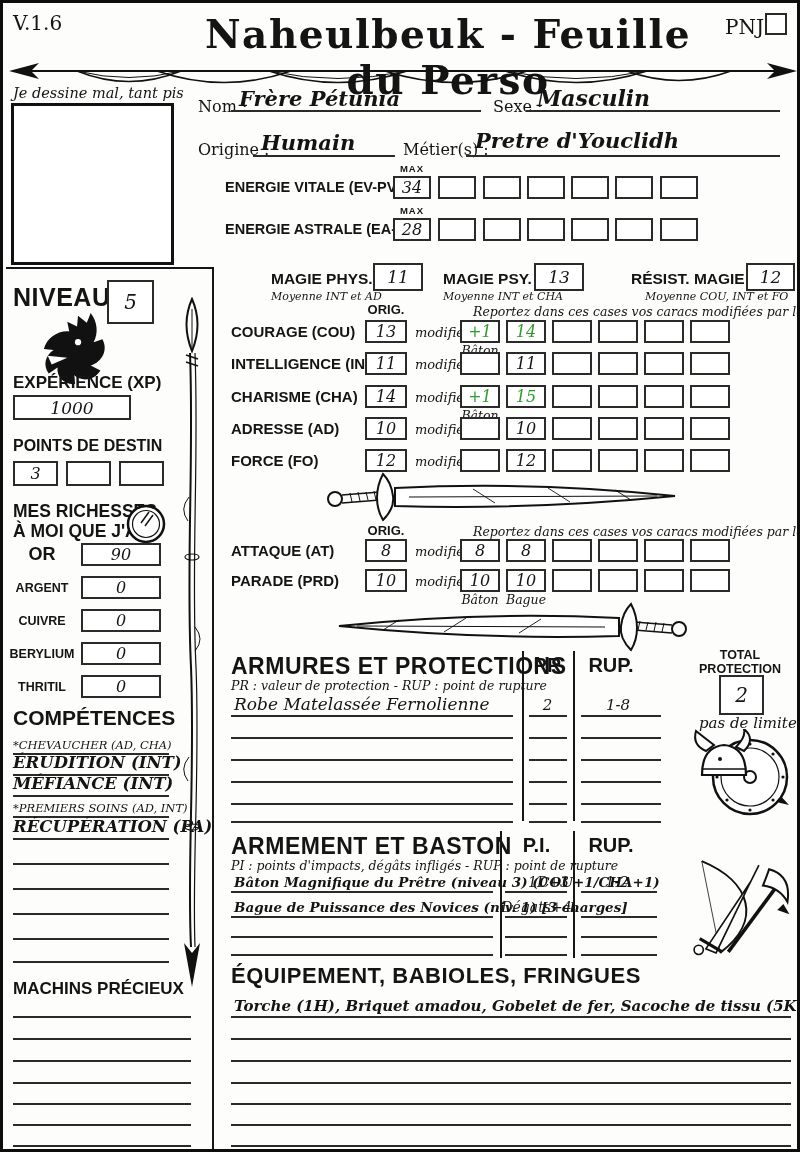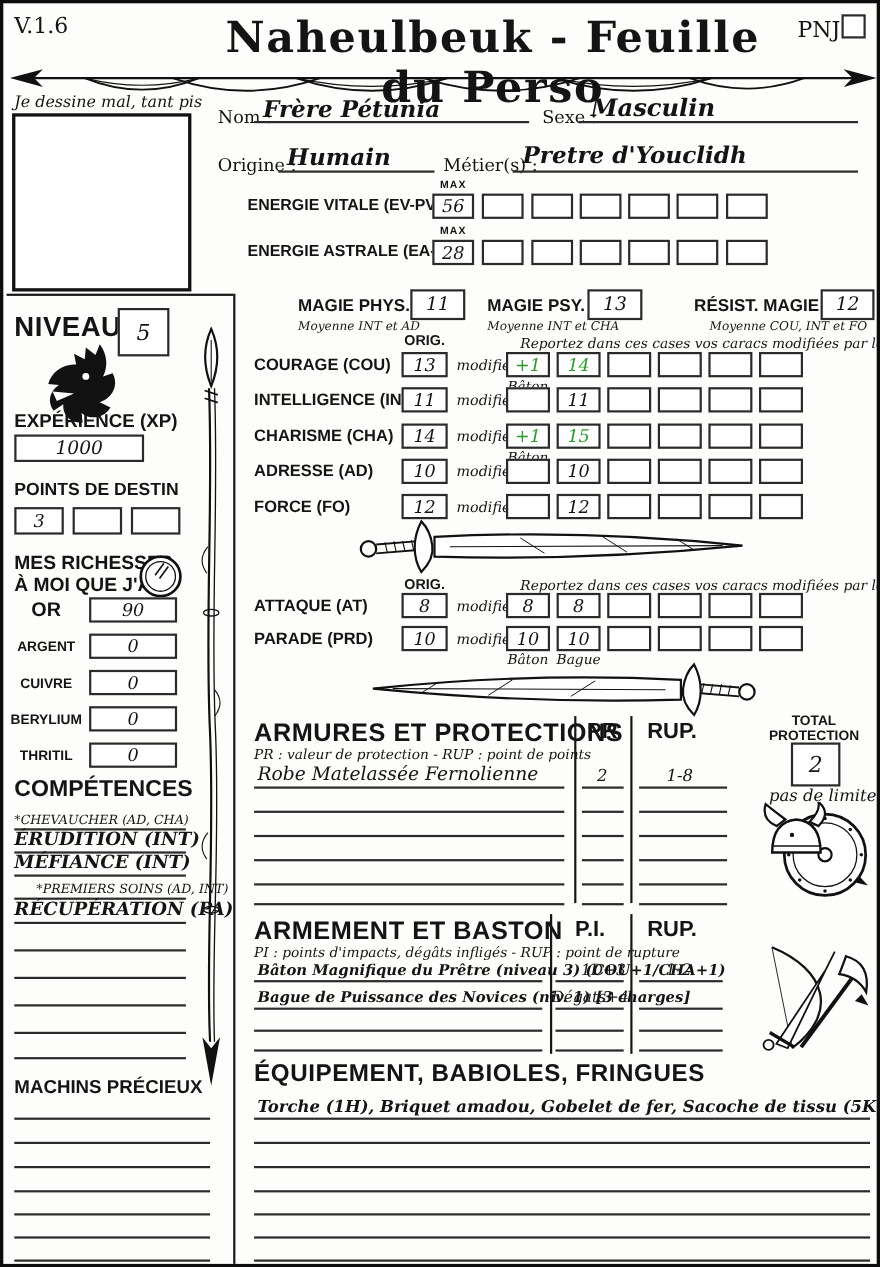--- a/index.html
+++ b/index.html
@@ -137,21 +137,21 @@
     <path d="M13,58 L25,62 M13,65 L25,69" stroke="#111" stroke-width="1.5"></path>
     <path d="M17,56 C21,160 13,270 18,370 C22,470 14,570 18,650" fill="none" stroke="#111" stroke-width="2"></path>
     <path d="M22,56 C26,160 18,270 23,370 C27,470 19,570 22,650" fill="none" stroke="#111" stroke-width="1.2"></path>
     <path d="M16,200 Q6,212 15,224 M22,330 Q32,342 22,354 M16,460 Q6,472 15,484" fill="none" stroke="#111" stroke-width="1"></path>
     <ellipse cx="19" cy="260" rx="7" ry="3" fill="none" stroke="#111" stroke-width="1.2"></ellipse>
     <ellipse cx="19" cy="530" rx="7" ry="3" fill="none" stroke="#111" stroke-width="1.2"></ellipse>
     <path d="M19,690 L27,646 L19,656 L11,646 Z" fill="#111"></path>
   </svg>
 
   <div class="b" style="left:228px;top:650px;font-size:23px;letter-spacing:0.5px">ARMURES ET PROTECTIONS</div>
-  <div class="note" style="left:228px;top:675px;font-size:12.5px">PR : valeur de protection - RUP : point de points</div>
+  <div class="note" style="left:228px;top:675px;font-size:12.5px">PR : valeur de protection - RUP : point de rupture</div>
   <div class="vline" style="left:519px;top:648px;height:170px"></div>
   <div class="vline" style="left:570px;top:648px;height:170px"></div>
   <div class="b ctr" style="left:519px;top:651px;width:51px;font-size:20px">PR</div>
   <div class="b ctr" style="left:572px;top:651px;width:72px;font-size:20px">RUP.</div>
   <div class="b ctr" style="left:690px;top:645px;width:94px;font-size:12.5px;line-height:14px;white-space:normal">TOTAL PROTECTION</div>
   <div class="box hand" style="left:716px;top:672px;width:45px;height:40px;font-size:20px">2</div>
   <div class="handtxt" style="left:696px;top:711px;font-size:15px">pas de limite</div>
 
   <svg viewBox="0 0 100 90" style="left:686px;top:726px;width:102px;height:90px">
     <path d="M86,62 L99,76 L82,72 Z" fill="#111"></path>
@@ -189,21 +189,21 @@
     <circle cx="13" cy="93" r="4.5" fill="#fff" stroke="#111" stroke-width="1.6"></circle>
     <line x1="42" y1="95" x2="90" y2="30" stroke="#111" stroke-width="3.5"></line>
     <path d="M82,14 Q104,20 100,46 Q92,32 76,30 Q80,20 82,14 Z" fill="#fff" stroke="#111" stroke-width="2"></path>
     <path d="M96,48 L102,58 L90,54 Z" fill="#111"></path>
   </svg>
 
   <div class="b" style="left:228px;top:960px;font-size:22px;letter-spacing:0.5px">ÉQUIPEMENT, BABIOLES, FRINGUES</div>
 
 <div class="b" style="left: 222px; top: 176px; font-size: 14.5px;">ENERGIE VITALE (EV-PV)</div>
     <div class="b ctr" style="left: 390px; top: 160px; width: 38px; font-size: 9.5px; letter-spacing: 1px;">MAX</div>
-    <div class="box hand" style="left: 390px; top: 173px; width: 38px; height: 23px; font-size: 16px;">56</div>
+    <div class="box hand" style="left: 390px; top: 173px; width: 38px; height: 23px; font-size: 16px;">34</div>
     <div class="box" style="left: 435px; top: 173px; width: 38px; height: 23px;"></div>
     <div class="box" style="left: 480px; top: 173px; width: 38px; height: 23px;"></div>
     <div class="box" style="left: 524px; top: 173px; width: 38px; height: 23px;"></div>
     <div class="box" style="left: 568px; top: 173px; width: 38px; height: 23px;"></div>
     <div class="box" style="left: 612px; top: 173px; width: 38px; height: 23px;"></div>
     <div class="box" style="left: 657px; top: 173px; width: 38px; height: 23px;"></div>
     <div class="b" style="left: 222px; top: 218px; font-size: 14.5px;">ENERGIE ASTRALE (EA-PA)</div>
     <div class="b ctr" style="left: 390px; top: 202px; width: 38px; font-size: 9.5px; letter-spacing: 1px;">MAX</div>
     <div class="box hand" style="left: 390px; top: 215px; width: 38px; height: 23px; font-size: 16px;">28</div>
     <div class="box" style="left: 435px; top: 215px; width: 38px; height: 23px;"></div>
@@ -292,21 +292,21 @@
     <div class="box hand" style="left: 78px; top: 639px; width: 80px; height: 23px; font-size: 16px;">0</div>
     <div class="b ctr" style="left: 2px; top: 677px; width: 74px; font-size: 12.5px;">THRITIL</div>
     <div class="box hand" style="left: 78px; top: 672px; width: 80px; height: 23px; font-size: 16px;">0</div>
     <div class="uline" style="left: 10px; top: 750px; width: 156px;"></div>
     <div class="handtxt" style="left: 10px; top: 735px; font-size: 11.5px; font-weight: normal;">*CHEVAUCHER (AD, CHA)</div>
     <div class="uline" style="left: 10px; top: 771px; width: 156px;"></div>
     <div class="handtxt" style="left: 10px; top: 750px; font-size: 16.5px; font-weight: bold;">ÉRUDITION (INT)</div>
     <div class="uline" style="left: 10px; top: 792px; width: 156px;"></div>
     <div class="handtxt" style="left: 10px; top: 771px; font-size: 16.5px; font-weight: bold;">MÉFIANCE (INT)</div>
     <div class="uline" style="left: 10px; top: 813px; width: 156px;"></div>
-    <div class="handtxt" style="left: 10px; top: 798px; font-size: 11.5px; font-weight: normal; margin-left: 20px;">*PREMIERS SOINS (AD, INT)</div>
+    <div class="handtxt" style="left: 10px; top: 798px; font-size: 11.5px; font-weight: normal;">*PREMIERS SOINS (AD, INT)</div>
     <div class="uline" style="left: 10px; top: 835px; width: 156px;"></div>
     <div class="handtxt" style="left: 10px; top: 814px; font-size: 16.5px; font-weight: bold;">RÉCUPÉRATION (PA)</div>
     <div class="uline" style="left: 10px; top: 860px; width: 156px;"></div>
     <div class="uline" style="left: 10px; top: 885px; width: 156px;"></div>
     <div class="uline" style="left: 10px; top: 910px; width: 156px;"></div>
     <div class="uline" style="left: 10px; top: 935px; width: 156px;"></div>
     <div class="uline" style="left: 10px; top: 958px; width: 156px;"></div>
     <div class="uline" style="left: 228px; top: 712px; width: 282px;"></div>
     <div class="uline" style="left: 526px; top: 712px; width: 38px;"></div>
     <div class="uline" style="left: 578px; top: 712px; width: 80px;"></div>

